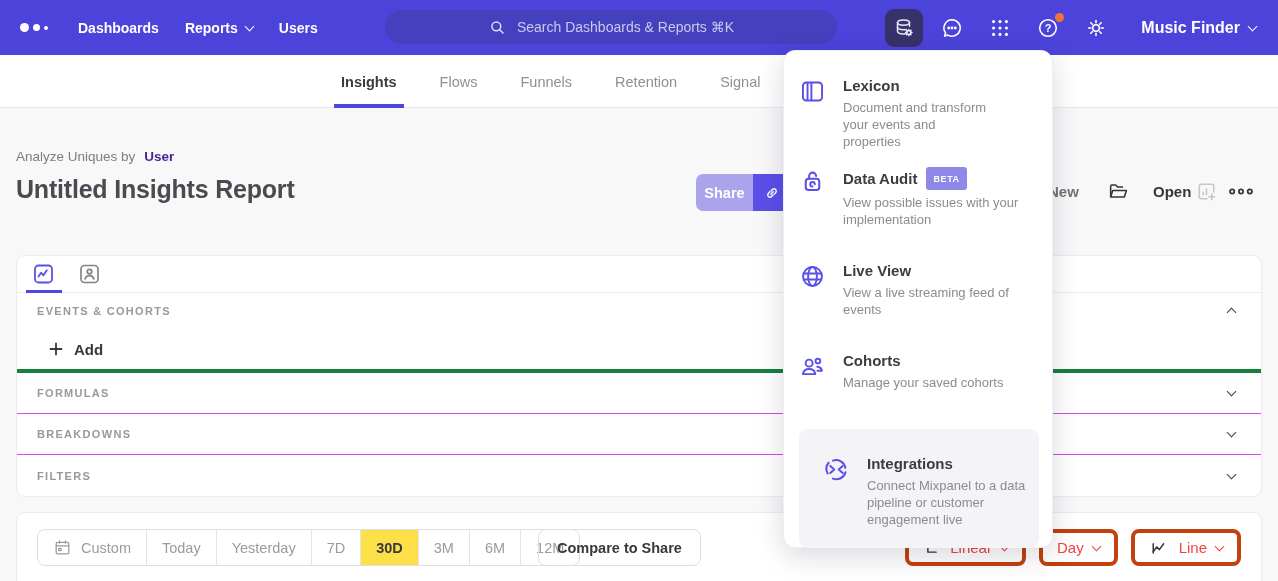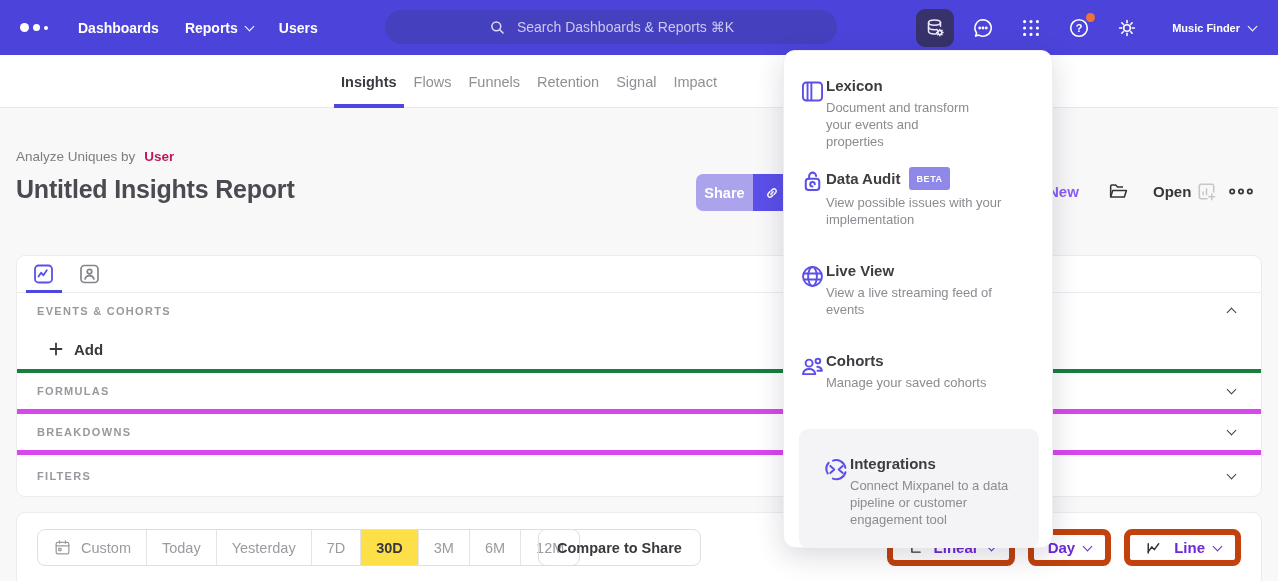--- a/index.html
+++ b/index.html
@@ -30,63 +30,63 @@
   .searchpill { position:absolute; left:385px; top:10px; width:452px; height:34px;
     background:#4540bd; border-radius:17px; display:flex; align-items:center;
     justify-content:center; gap:10px; color:#cbc9ef; font-size:14px; }
   .nav-right { position:absolute; right:0; top:0; height:55px; display:flex;
     align-items:center; gap:10px; padding-right:22px; }
   .nav-iconbtn { width:38px; height:38px; border-radius:9px; display:flex;
     align-items:center; justify-content:center; position:relative; cursor:pointer; }
   .nav-iconbtn.active { background:#37326a; }
   .nav-dot { position:absolute; top:4px; right:3px; width:9px; height:9px;
     border-radius:50%; background:#ee7339; }
-  .project { display:flex; align-items:center; gap:9px; font-size:11px;
+  .project { display:flex; align-items:center; gap:9px; font-size:16px;
     font-weight:700; margin-left:16px; cursor:pointer; }
 
   
   .tabbar { position:absolute; top:55px; left:0; width:1278px; height:53px;
     background:#fff; border-bottom:1px solid #e8e8eb; }
-  .tabs { position:absolute; left:341px; top:0; height:53px; display:flex; gap:17px; }
+  .tabs { position:absolute; left:341px; top:0; height:53px; display:flex; gap:43px; }
   .tab { height:53px; display:flex; align-items:center; font-size:14.5px;
     color:#8f8f95; position:relative; cursor:pointer; }
   .tab.active { color:#3a3a40; font-weight:700; }
   .tab.active .underline { position:absolute; left:-7px; right:-7px; bottom:0;
     height:4px; background:#4f46e0; }
 
   
   .context { position:absolute; left:16px; top:149px; font-size:13.5px;
     color:#7c7c82; font-weight:500; }
-  .context b { color:#be185d; font-weight:700; margin-left:9px; }
+  .context b { color:#4c1d95; font-weight:700; margin-left:9px; }
   .report-title { position:absolute; left:16px; top:175px; font-size:25px;
     font-weight:700; color:#4a4a50; letter-spacing:-0.2px; }
   .sharebar { position:absolute; left:696px; top:174px; display:flex; height:37px; }
   .share-main { width:57px; background:#aba4ec; color:#fff; font-size:14.5px;
     font-weight:600; display:flex; align-items:center; justify-content:center;
     border-radius:7px 0 0 7px; cursor:pointer; }
   .share-link { width:38px; background:#5b4fe9; display:flex; align-items:center;
     justify-content:center; border-radius:0 7px 7px 0; cursor:pointer; }
   .new-label { position:absolute; left:1048px; top:183px; font-size:15px;
-    font-weight:600; color:#8b5cf6; cursor:pointer; }
+    font-weight:600; color:#737373; cursor:pointer; }
   .open-btn { position:absolute; left:1107px; top:180px; display:flex;
     align-items:center; gap:24px; font-size:15px; font-weight:700; color:#35353a;
     cursor:pointer; }
   .boardadd { position:absolute; left:1195px; top:180px; cursor:pointer; }
   .morebtn { position:absolute; left:1228px; top:185px; cursor:pointer; }
 
   
   .panel { position:absolute; left:16px; top:255px; width:1246px; background:#fff;
     border:1px solid #ececef; border-radius:9px; }
   .subtabs { height:37px; border-bottom:1px solid #ececef; display:flex;
     align-items:center; gap:21px; padding-left:14px; position:relative; }
   .subtab { cursor:pointer; display:flex; }
   .subtab-underline { position:absolute; left:9px; bottom:-1px; width:36px;
     height:3px; background:#4f46e0; }
   .sec-row { height:41px; display:flex; align-items:center;
-    justify-content:space-between; padding:0 26px 0 20px; border-bottom:5px solid #d946ef;
+    justify-content:space-between; padding:0 26px 0 20px; border-bottom:1px solid #d946ef;
     cursor:pointer; color:#3f3f45; }
   .sec-row.header-open { height:36px; border-bottom:none; cursor:default; }
   .sec-row:last-child { border-bottom:none; }
   .sec-label { font-size:11px; font-weight:700; letter-spacing:1.3px; color:#98989e; }
   .add-row { height:44px; display:flex; align-items:center; gap:11px;
     padding-left:32px; border-bottom:4px solid #15803d; }
   .add-btn { display:flex; align-items:center; gap:11px; font-size:15px;
     font-weight:700; color:#38383d; cursor:pointer; }
 
   
@@ -96,28 +96,28 @@
     border:1px solid #dfdfe3; border-radius:8px; overflow:hidden; align-items:stretch; }
   .seg-item { display:flex; align-items:center; gap:9px; padding:0 15px;
     font-size:14.5px; color:#9a9aa0; border-left:1px solid #e4e4e8; cursor:pointer; }
   .seg-item:first-child { border-left:none; }
   .seg-item.active { background:#fde047; color:#38383d; font-weight:700; }
   .compare-btn { position:absolute; left:521px; top:16px; height:37px;
     display:flex; align-items:center; padding:0 18px; border:1px solid #dfdfe3;
     border-radius:8px; font-size:14.5px; font-weight:700; color:#38383d; cursor:pointer; }
   .right-ctrls { position:absolute; right:20px; top:16px; display:flex; gap:13px; }
   .ctrl-btn { height:37px; display:flex; align-items:center; gap:9px; padding:0 14px;
-    border:6px solid #c2410c; border-radius:8px; font-size:15px; font-weight:700;
-    color:#6d28d9; cursor:pointer; background:#fff; }
+    border:4px solid #c2410c; border-radius:8px; font-size:15px; font-weight:400;
+    color:#ef4444; cursor:pointer; background:#fff; }
 
   
   .menu { position:absolute; left:783px; top:50px; width:270px; height:498px;
     background:#fff; border-radius:12px; border:1px solid #efeff2;
     box-shadow:0 8px 28px rgba(25,25,60,.16); z-index:50; }
-  .menu-item { position:absolute; left:15px; width:240px; display:flex; 
+  .menu-item { position:absolute; left:15px; width:240px; display:flex; gap:17px;
     align-items:flex-start; cursor:pointer; }
   .menu-item .micon { flex-shrink:0; margin-top:1px; }
   .mtitle { font-size:15px; font-weight:700; color:#3c3c41; line-height:18px;
     display:flex; align-items:center; gap:9px; }
   .mdesc { font-size:13px; color:#8b8b91; line-height:17px; margin-top:4px; }
   .beta { background:#8f88e8; color:#fff; font-size:9px; font-weight:700;
     letter-spacing:.6px; padding:2.5px 7px; border-radius:3px; }
   .menu-item.hl { top:378px; background:#f4f4f6; border-radius:9px;
     padding:26px 12px 20px 24px; width:240px; }
 </style>
@@ -416,16 +416,16 @@
     </div>
   </div>
 
   <div class="menu-item hl">
     <svg class="micon" width="27" height="27" viewBox="0 0 24 24" fill="none" stroke="#5b4fe9" stroke-width="1.8" stroke-linecap="round" stroke-linejoin="round">
       <path d="M8.9 4.1a8.4 8.4 0 0 1 11 6.4M20 14.5a8.4 8.4 0 0 1-11.2 5.6M4.2 15.5A8.4 8.4 0 0 1 5 6"></path>
       <path d="M6.5 8.8L10 12l-3.5 3.2M17.5 8.8L14 12l3.5 3.2"></path>
     </svg>
     <div>
       <div class="mtitle">Integrations</div>
-      <div class="mdesc" style="width:162px;">Connect Mixpanel to a data pipeline or customer engagement tool</div>
+      <div class="mdesc" style="width:162px;">Connect Mixpanel to a data pipeline or customer engagement live</div>
     </div>
   </div>
 </div>
 
 </body></html>

